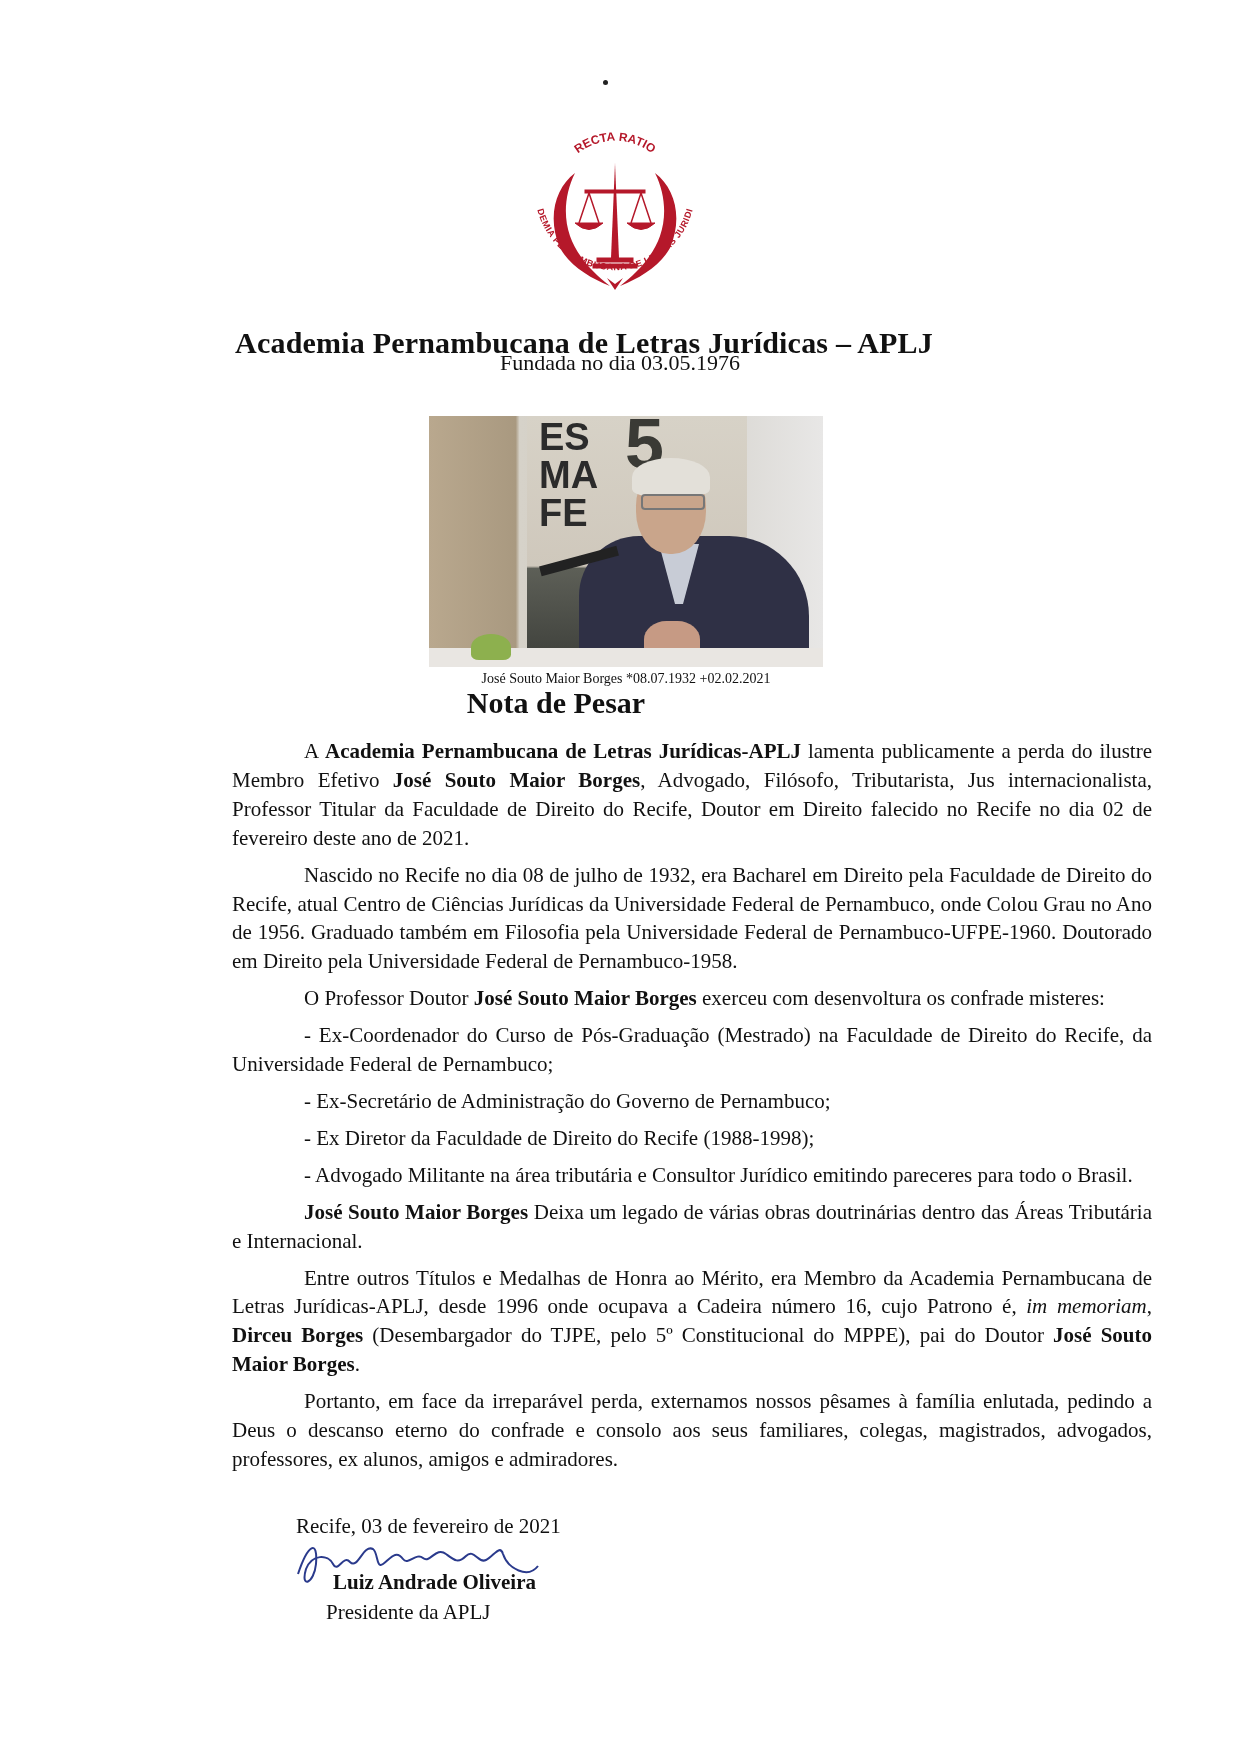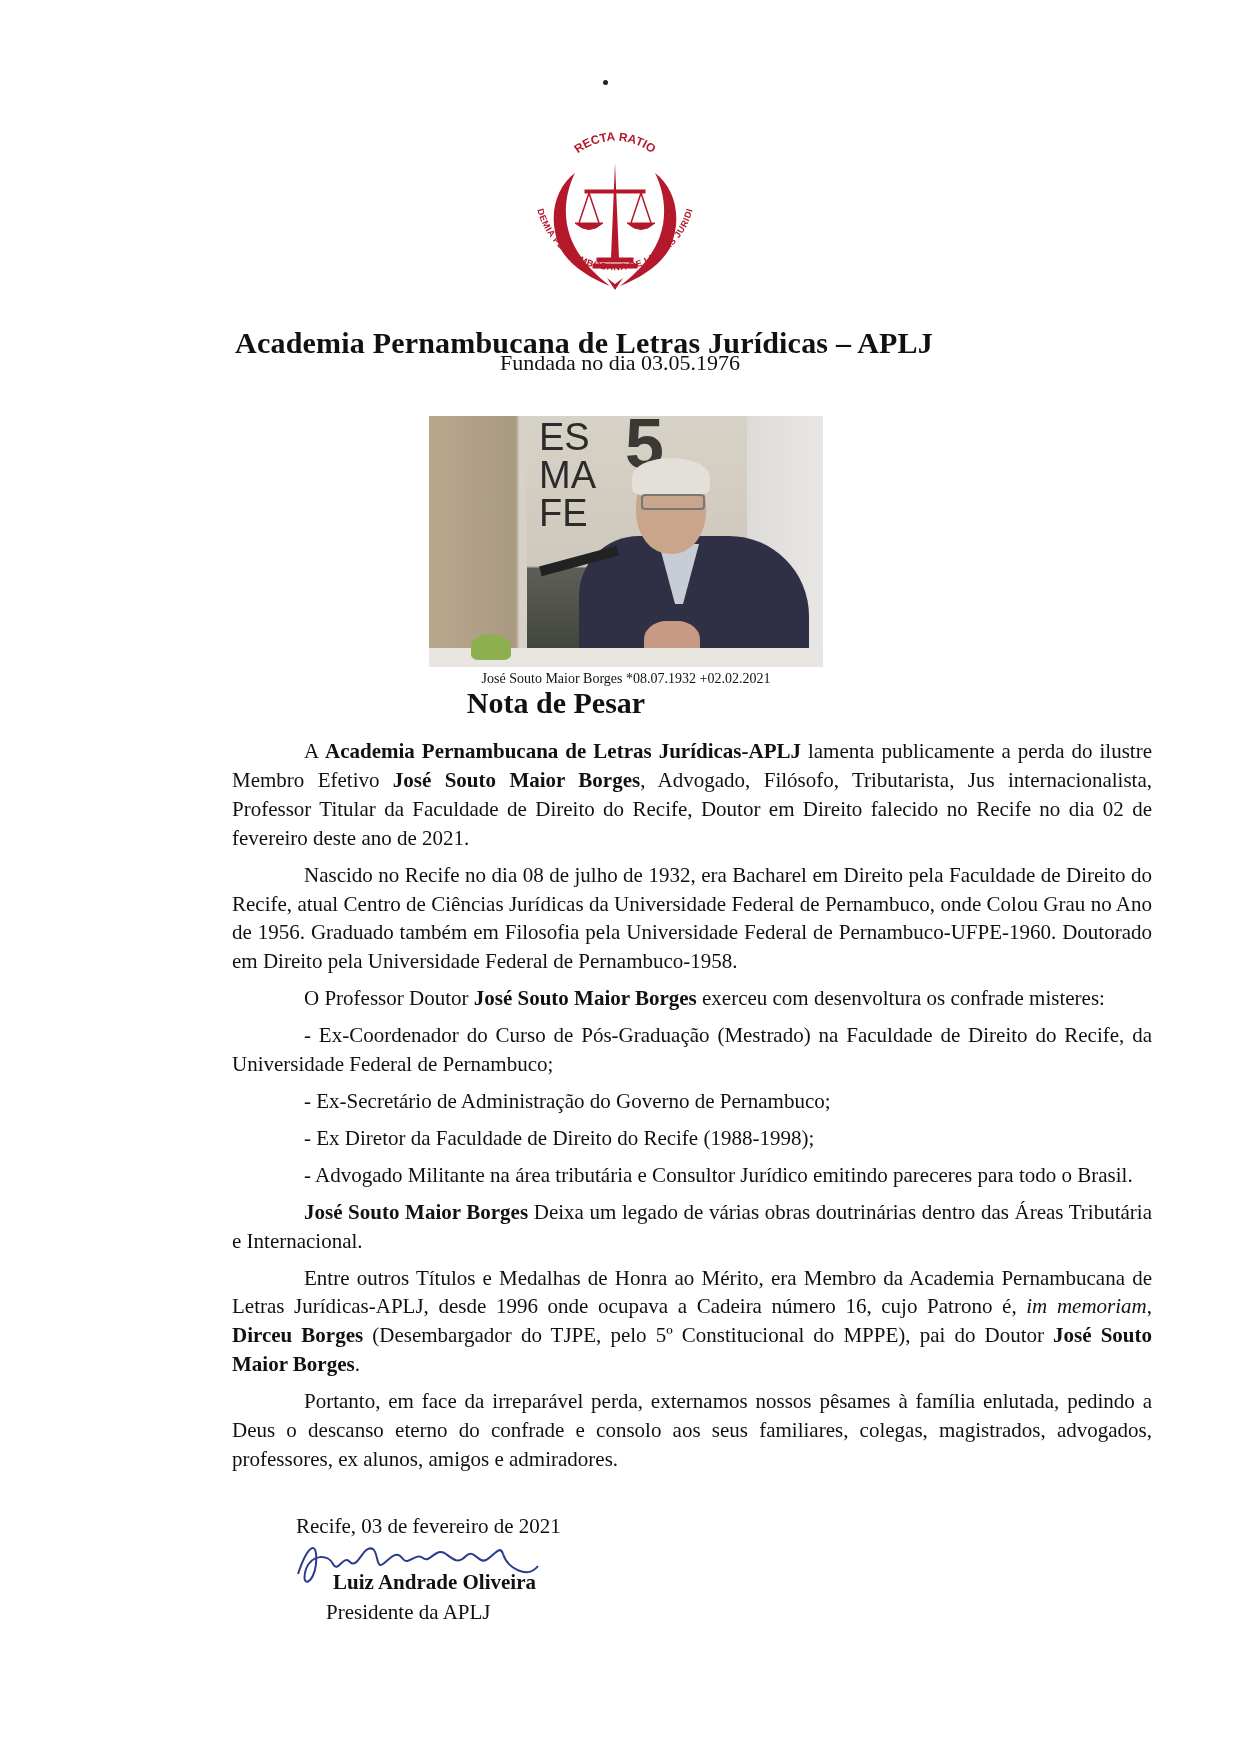--- a/index.html
+++ b/index.html
@@ -17,21 +17,21 @@
     position: absolute; left: 0; width: 1240px; top: 350px; text-align: center; font-size: 22px;
   }
   .photo {
     position: absolute; left: 429px; top: 416px; width: 394px; height: 251px; overflow: hidden;
     background: linear-gradient(90deg, #b9a88e 0%, #a99980 22%, #d6d2c9 23%, #cfc9bd 60%, #dcdad6 78%, #e8e7e6 100%);
   }
   .photo .sign {
     position: absolute; left: 98px; top: 0; width: 220px; height: 250px;
     background: linear-gradient(180deg, #d7d2c7 0%, #cfc8bc 60%, #5d5f57 61%, #3d3f3a 100%);
   }
-  .photo .letters { position: absolute; left: 110px; top: 2px; font-family: "Liberation Sans", sans-serif; font-weight: normal; font-size: 38px; line-height: 38px; color: #2b2b2b; }
+  .photo .letters { position: absolute; left: 110px; top: 2px; font-family: "Liberation Sans", sans-serif; font-weight: bold; font-size: 38px; line-height: 38px; color: #2b2b2b; }
   .photo .five { position: absolute; left: 196px; top: -12px; font-family: "Liberation Sans", sans-serif; font-weight: bold; font-size: 70px; color: #3a3a35; }
   .photo .head { position: absolute; left: 207px; top: 50px; width: 70px; height: 88px; border-radius: 45% 45% 48% 48%; background: #c9a58b; }
   .photo .hair { position: absolute; left: 203px; top: 42px; width: 78px; height: 38px; border-radius: 50% 50% 20% 20%; background: #e3e0d9; }
   .photo .glasses { position: absolute; left: 212px; top: 78px; width: 60px; height: 12px; border: 2px solid #777; border-radius: 4px; }
   .photo .body { position: absolute; left: 150px; top: 120px; width: 230px; height: 140px; border-radius: 60px 80px 0 0; background: #2f3045; }
   .photo .shirt { position: absolute; left: 230px; top: 128px; width: 40px; height: 60px; background: #c8ccd6; clip-path: polygon(0 0,100% 0,60% 100%,40% 100%); }
   .photo .hands { position: absolute; left: 215px; top: 205px; width: 56px; height: 46px; border-radius: 40%; background: #c69a84; }
   .photo .mic { position: absolute; left: 110px; top: 140px; width: 80px; height: 10px; background: #222; transform: rotate(-15deg); }
   .photo .table { position: absolute; left: 0; top: 232px; width: 394px; height: 19px; background: #e9e6e2; }
   .photo .plant { position: absolute; left: 42px; top: 218px; width: 40px; height: 26px; background: #8db04e; border-radius: 50% 50% 20% 20%; }

